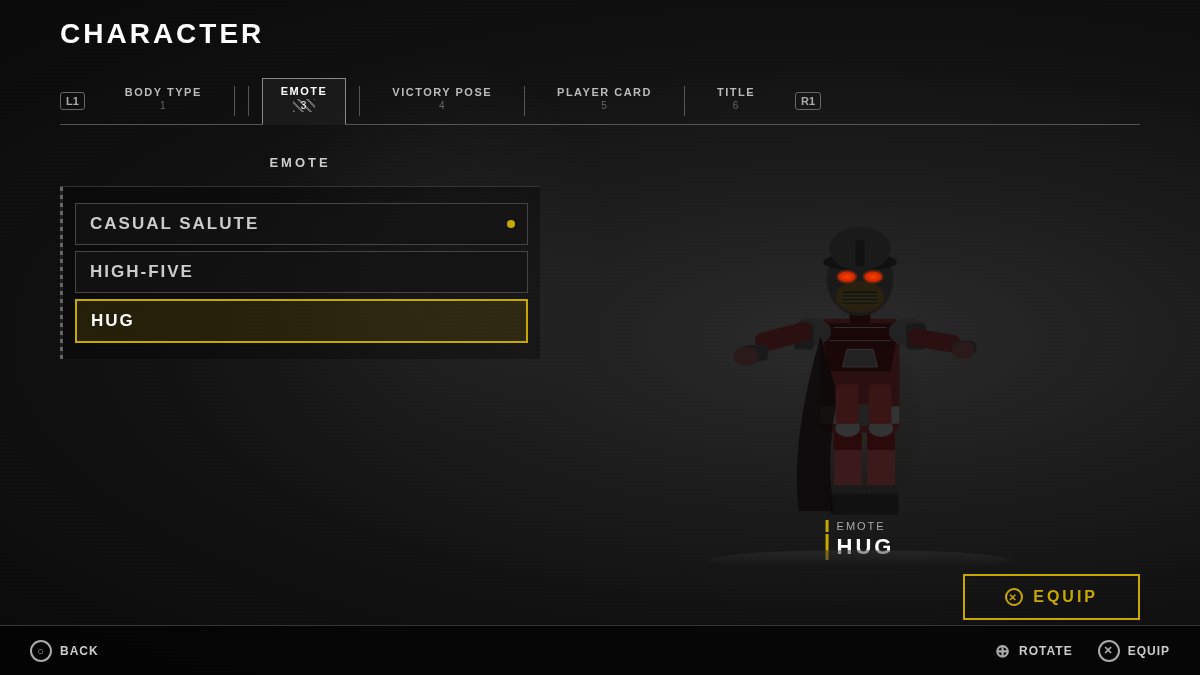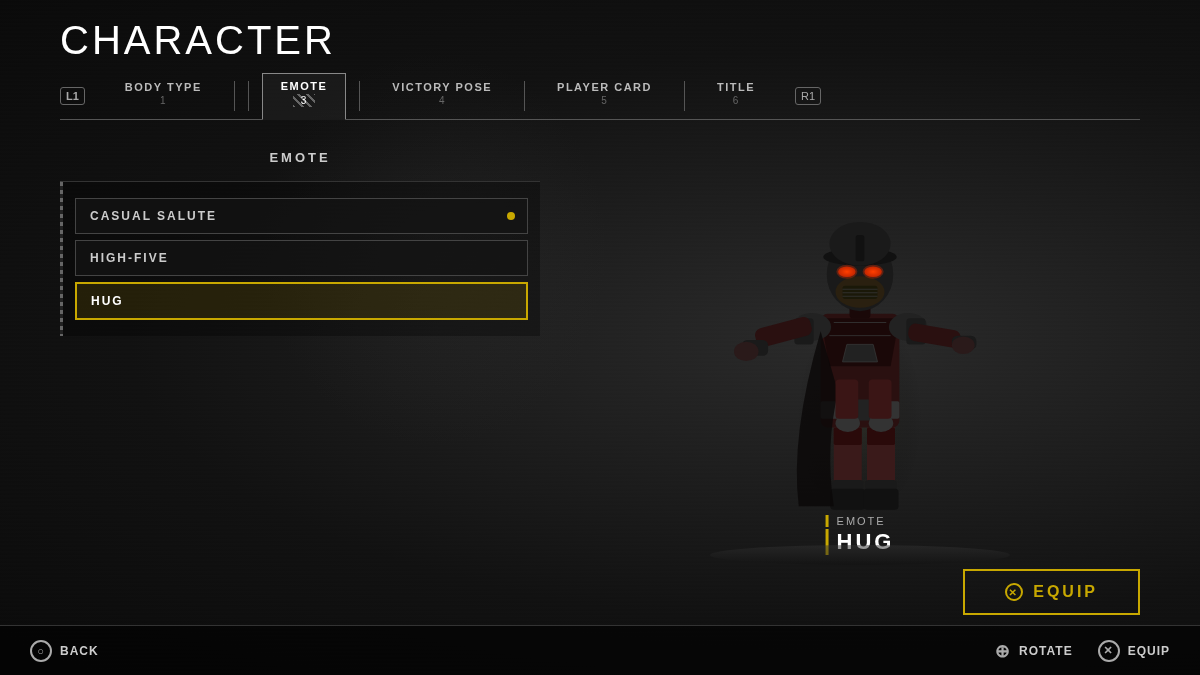--- a/index.html
+++ b/index.html
@@ -56,26 +56,26 @@
       width: 100%;
       height: 100%;
     }
 
     
     .header {
       padding: 18px 60px 0 60px;
     }
 
     .page-title {
-      font-size: 40px;
-      font-weight: 400;
+      font-size: 28px;
+      font-weight: 700;
       letter-spacing: 3px;
       color: #fff;
       text-transform: uppercase;
-      margin-bottom: 10px;
+      margin-bottom: 28px;
     }
 
     
     .tabs-container {
       display: flex;
       align-items: center;
       gap: 13px;
       border-bottom: 1px solid #555;
       padding-bottom: 0;
       position: relative;
@@ -88,21 +88,21 @@
       margin-right: 8px;
       border: 1px solid #666;
       border-radius: 3px;
       padding: 2px 5px;
       background: transparent;
     }
 
     .tab-button-r1 {
       color: #aaa;
       font-size: 11px;
-      font-weight: normal;
+      font-weight: bold;
       margin-left: 8px;
       border: 1px solid #666;
       border-radius: 3px;
       padding: 2px 5px;
       background: transparent;
     }
 
     .tab {
       display: flex;
       flex-direction: column;
@@ -216,21 +216,21 @@
       );
     }
 
     .emote-item {
       margin: 6px 12px;
       padding: 10px 14px;
       border: 1px solid #444;
       background: rgba(20,20,20,0.7);
       cursor: pointer;
       position: relative;
-      font-size: 12px;
+      font-size: 17px;
       font-weight: bold;
       letter-spacing: 2px;
       color: #ccc;
       text-transform: uppercase;
     }
 
     .emote-item.selected-indicator {
       background: rgba(20,20,20,0.7);
     }
 

